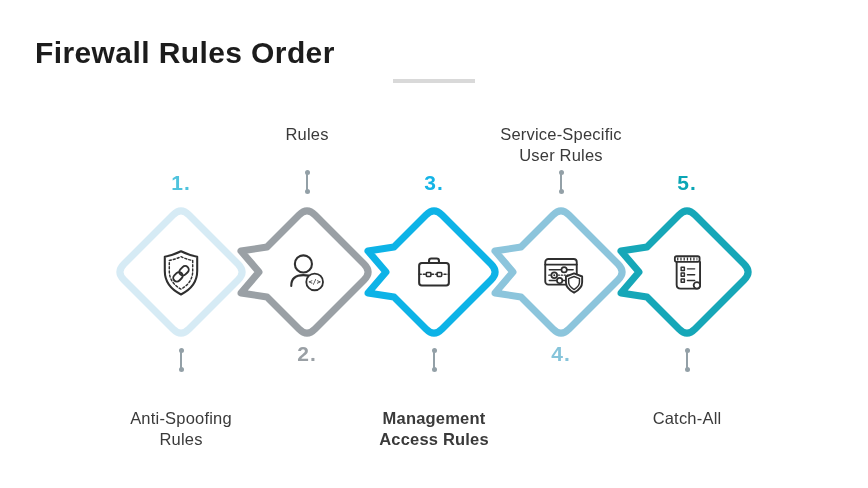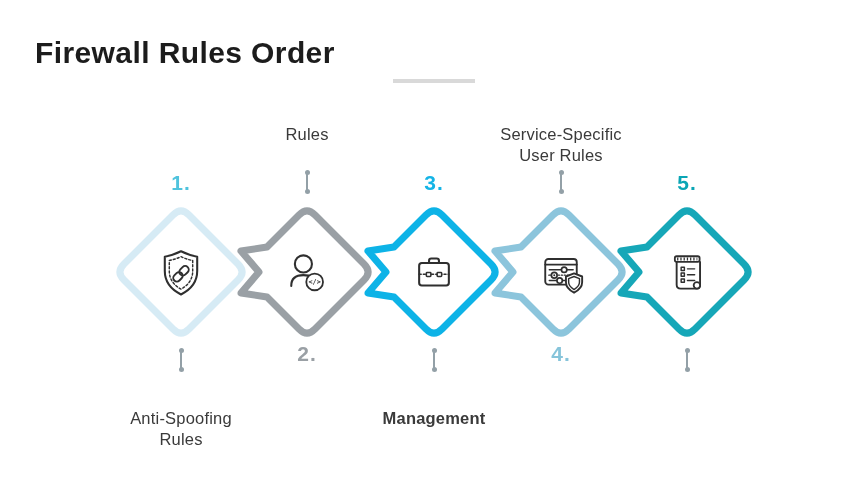--- a/index.html
+++ b/index.html
@@ -111,20 +111,21 @@
       <rect class="sf" x="21.5" y="30.5" width="5" height="4.5" rx="0.8" style="stroke-width:1.7"></rect>
       <rect class="sf" x="33.5" y="30.5" width="5" height="4.5" rx="0.8" style="stroke-width:1.7"></rect>
     </svg>
     <div class="connector connector-below" style="color: rgb(147, 160, 167);">
       <span class="dot dot-top"></span>
         <span class="line"></span>
         <span class="dot dot-bottom"></span>
     </div>
     <div class="label label-below" style="color: rgb(58, 58, 58); font-weight: bold;">
       <div>Management</div>
+      <div>Access Rules</div>
     </div>
   </div>
 
   <div class="step" style="left:481px">
     <div class="num num-bottom" style="color: rgb(134, 196, 218);">4.</div>
     <svg class="diamond" viewBox="-75 -75 150 150">
       <path d="M -8 -57 Q 0 -65 8 -57 L 57 -8 Q 65 0 57 8 L 8 57 Q 0 65 -8 57 L -40 25 L -66 21 L -48 0 L -66 -21 L -40 -25 Z" stroke="#8cc5dc"></path>
     </svg>
     <svg class="icon" viewBox="0 0 60 60" style="color: rgb(47, 47, 47);">
       <rect class="s" x="12.5" y="15.5" width="35" height="28.5" rx="3.5" style="stroke-width:2.1"></rect>
@@ -167,16 +168,17 @@
       <path class="s thin" d="M30.5 33 H38.5"></path>
       <rect class="s thin" x="23.5" y="37.7" width="3.6" height="3.6"></rect>
       <path class="s thin" d="M30.5 39.5 H38.5"></path>
     </svg>
     <div class="connector connector-below" style="color: rgb(147, 160, 167);">
       <span class="dot dot-top"></span>
         <span class="line"></span>
         <span class="dot dot-bottom"></span>
     </div>
     <div class="label label-below" style="color: rgb(58, 58, 58);">
+      <div>Catch-All</div>
     </div>
   </div>
 
 </div>
 
 </body></html>

